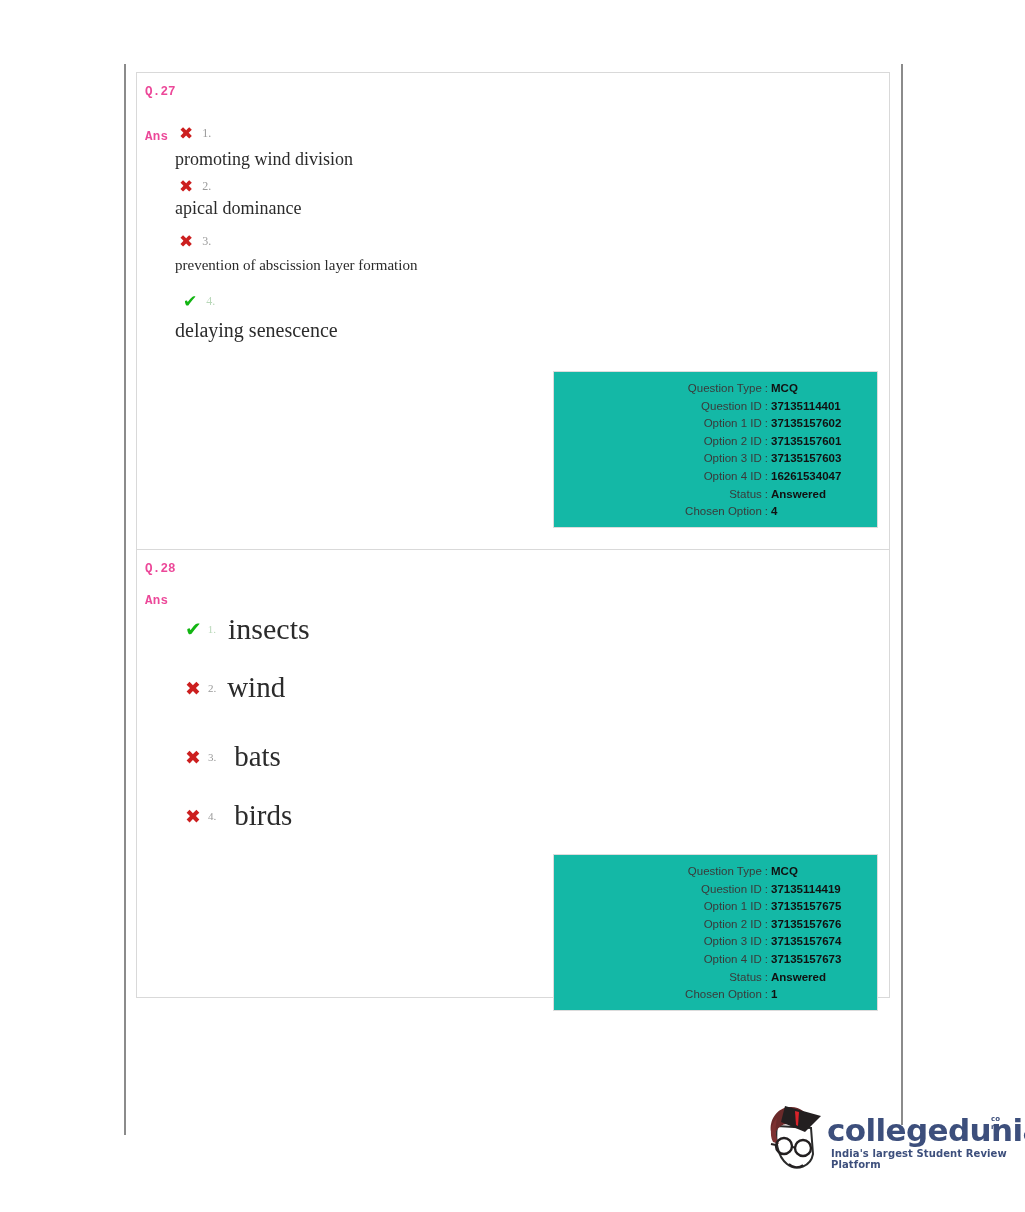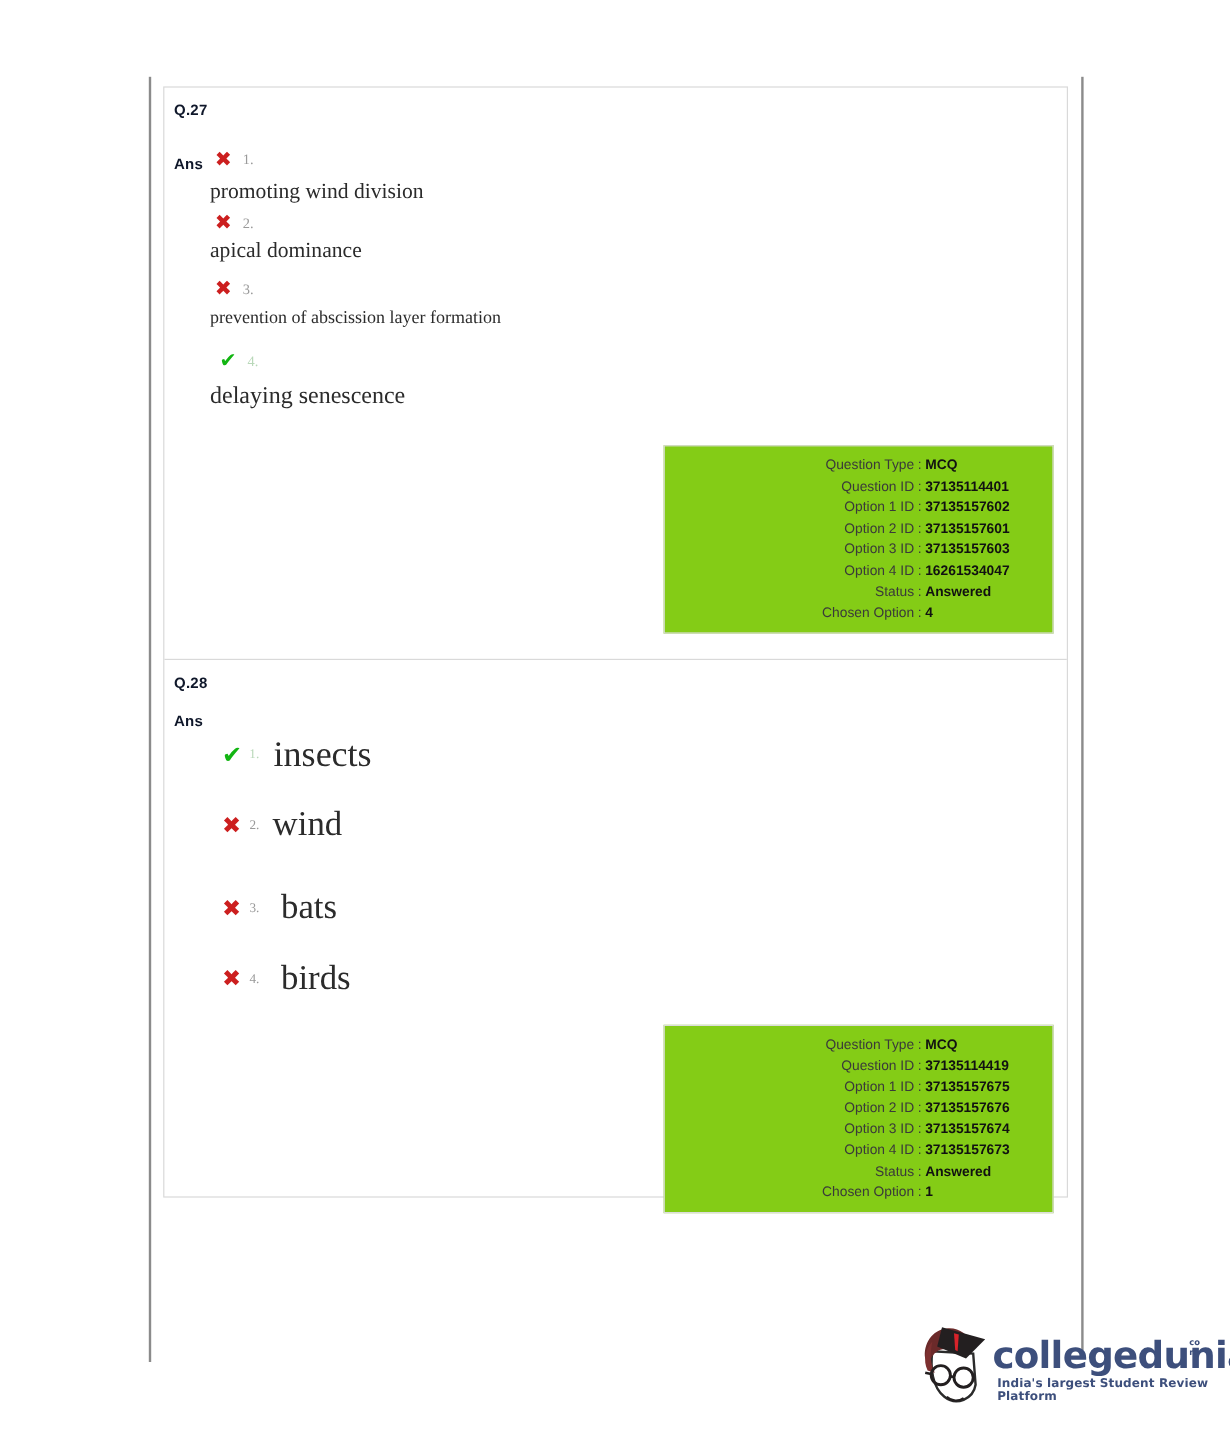--- a/index.html
+++ b/index.html
@@ -43,24 +43,24 @@
   }
   .qblock + .qblock { border-top: 1px solid #d9d9d9; margin-top: 15px; }
 
   .q27 { height: 461px; }
   .q28 { height: 463px; }
 
   
   .gutter-label {
     position: absolute;
     left: 8px;
-    font-family: Liberation Sans, sans-serif;
+    font-family: Liberation Mono, monospace;
     font-weight: bold;
     font-size: 12.5px;
-    color: #0f172a;
+    color: #ec4899;
     letter-spacing: 0.2px;
   }
 
   .qtext {
     position: absolute;
     font-family: "Liberation Serif", serif;
     color: #2b2b2b;
   }
 
   
@@ -92,21 +92,21 @@
 
   
   .opt-stack .opttext {
     display: block;
   }
 
   
   .meta {
     position: absolute;
     border: 1px solid #dcdcdc;
-    background: #84cc16;
+    background: #14b8a6;
     box-sizing: border-box;
     padding: 8px 14px 16px 14px;
     font-family: "Liberation Sans", sans-serif;
     font-size: 11.5px;
     color: #3a3a3a;
   }
   .meta-row {
     display: flex;
     justify-content: flex-end;
     align-items: baseline;

